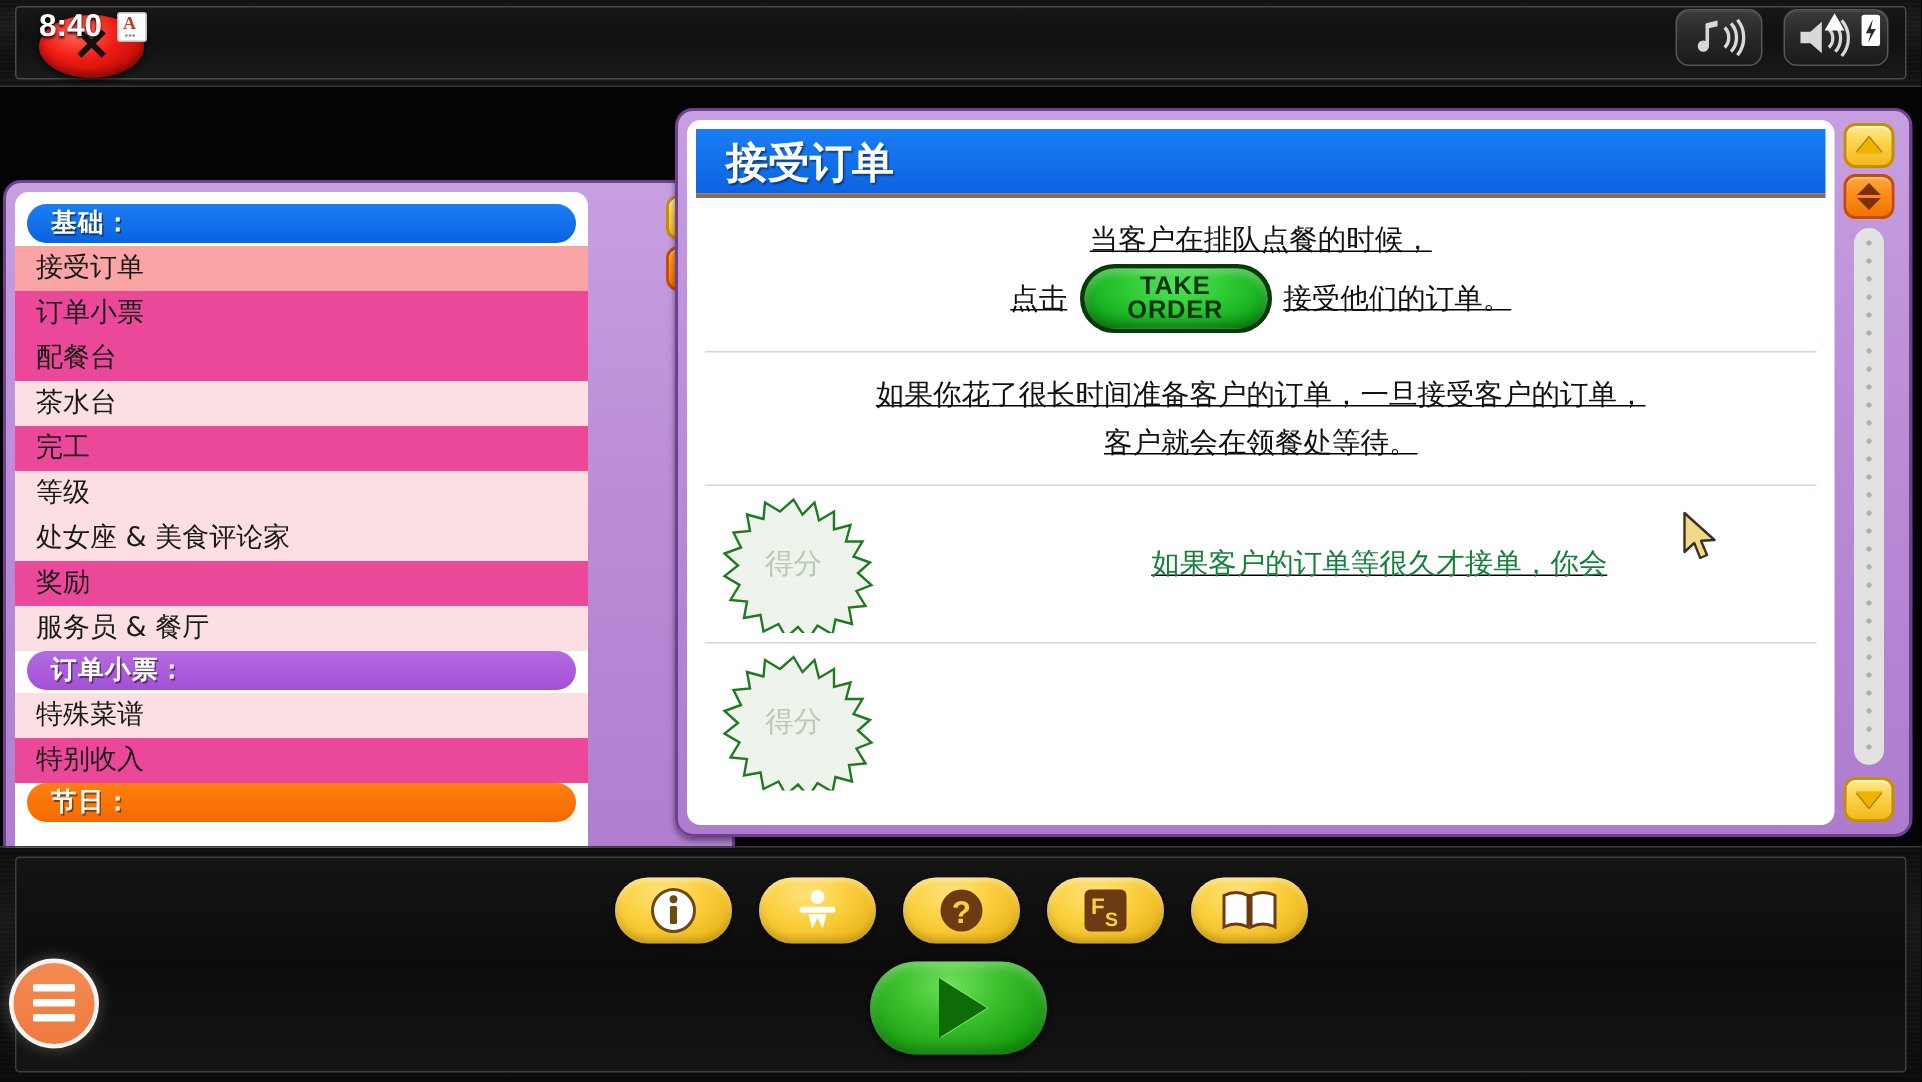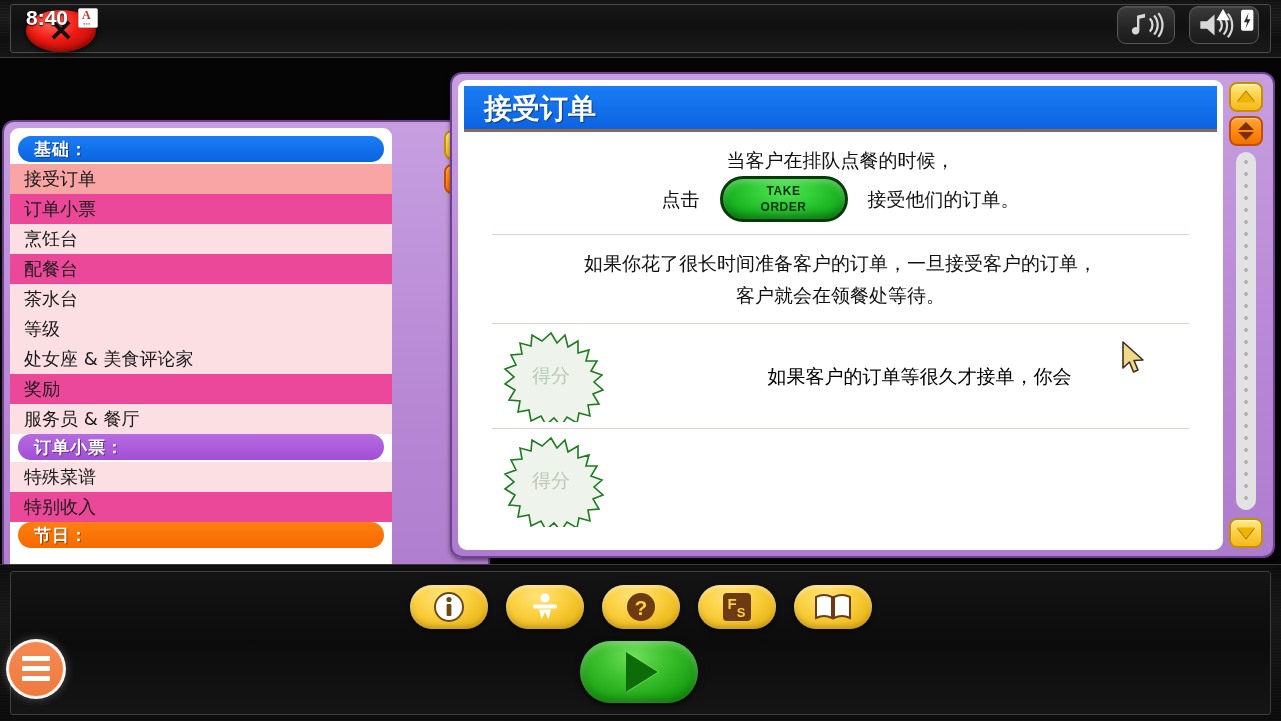--- a/index.html
+++ b/index.html
@@ -120,53 +120,53 @@
 
   
   .doc-title {
     margin: 6px 6px 0 6px; height: 46px; line-height: 46px;
     background: linear-gradient(180deg,#1a7ef5 0%, #0c63e1 100%);
     color: #fff; font-size: 28px; font-weight: bold; padding-left: 20px;
     font-family: "DejaVu Sans", sans-serif;
     text-shadow: 1px 1px 1px rgba(0,0,0,0.45);
     border-bottom: 3px solid #8a6a52;
   }
-  .doc-body { padding: 0 28px; }
+  .doc-body { padding: 0 6px; text-decoration: underline; }
   .doc-sect { padding: 12px 0 12px 0; position: relative; }
   .divider { height: 1px; background: #e3cfcf; margin: 0 6px; }
   .doc-line {
     text-align: center; font-size: 19px; color: #111; line-height: 32px;
     font-family: "DejaVu Sans", sans-serif;
   }
-  .inline-row { display:flex; align-items:center; justify-content:center; gap: 20px; }
+  .inline-row { display:flex; align-items:center; justify-content:center; gap: 8px; }
 
   .take-order-btn {
     display:inline-block; width: 128px; height: 46px; border-radius: 24px;
     background: radial-gradient(ellipse at 50% 30%, #55e25a 0%, #2ecc34 38%, #12a81a 78%, #0a7a10 100%);
     border: 3px solid #063a08;
     box-shadow: inset 0 -4px 7px rgba(0,0,0,0.28), inset 0 3px 6px rgba(255,255,255,0.35);
     position: relative;
   }
   .take-order-btn span {
     position:absolute; left:0; right:0; top: 50%; transform: translateY(-50%);
-    color:#06320a; font-weight: bold; font-size: 12px; line-height: 16px;
+    color:#06320a; font-weight: bold; font-size: 17px; line-height: 16px;
     font-family: "Liberation Sans", sans-serif; letter-spacing: 0.5px;
   }
 
   .badge-row { display:flex; align-items:center; gap: 28px; padding: 6px 0; }
   .starburst {
     position: relative; width: 130px; height: 92px; flex: 0 0 130px;
   }
   .starburst svg { position:absolute; left:0; top:0; }
   .starburst .bl {
     position:absolute; left:0; right:0; top:50%; transform: translateY(-50%);
     text-align:center; color: #b9c9b4; font-size: 19px;
     font-family: "DejaVu Sans", sans-serif;
   }
-  .badge-text { flex:1; text-align:center; font-size: 19px; line-height: 30px; color:#000000;
+  .badge-text { flex:1; text-align:center; font-size: 19px; line-height: 30px; color:#15803d;
                 font-family:"DejaVu Sans", sans-serif; }
 
   
   .scrollbar { position: absolute; top: 8px; bottom: 8px; width: 36px; }
   #left-frame .scrollbar  { right: 8px; }
   #right-frame .scrollbar { right: 8px; }
   .sb-arrow {
     position:absolute; left:0; width: 34px; height: 30px;
     background: linear-gradient(180deg,#ffe98a 0%, #fcd24a 45%, #f3b81c 100%);
     border: 2px solid #c78f00; border-radius: 8px;
@@ -292,23 +292,23 @@
       </div>
     </div>
   </div>
 
   <div class="panel-frame" id="left-frame">
     <div class="panel-white">
       <div class="list" id="sidebar-list">
           <div class="list-header blue">基础：</div>
           <div class="list-row selected"><span>接受订单</span><span class="row-arrow"></span></div>
           <div class="list-row plain"><span>订单小票</span></div>
-          <div class="list-row shade"><span>烹饪台</span></div>
           <div class="list-row plain"><span>配餐台</span></div>
           <div class="list-row shade"><span>茶水台</span></div>
+          <div class="list-row plain"><span>完工</span></div>
           <div class="list-row shade"><span>等级</span></div>
           <div class="list-row shade"><span>处女座 &amp; 美食评论家</span></div>
           <div class="list-row plain"><span>奖励</span></div>
           <div class="list-row shade"><span>服务员 &amp; 餐厅</span></div>
           <div class="list-header purple">订单小票：</div>
           <div class="list-row shade"><span>特殊菜谱</span></div>
           <div class="list-row plain"><span>特别收入</span></div>
           <div class="list-header orange">节日：</div>
         </div>
     </div>

